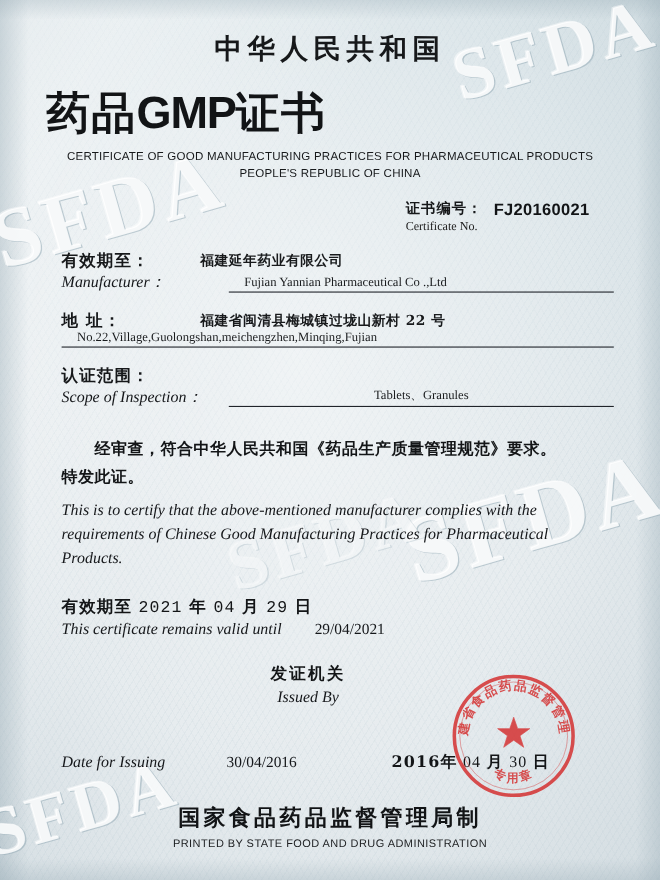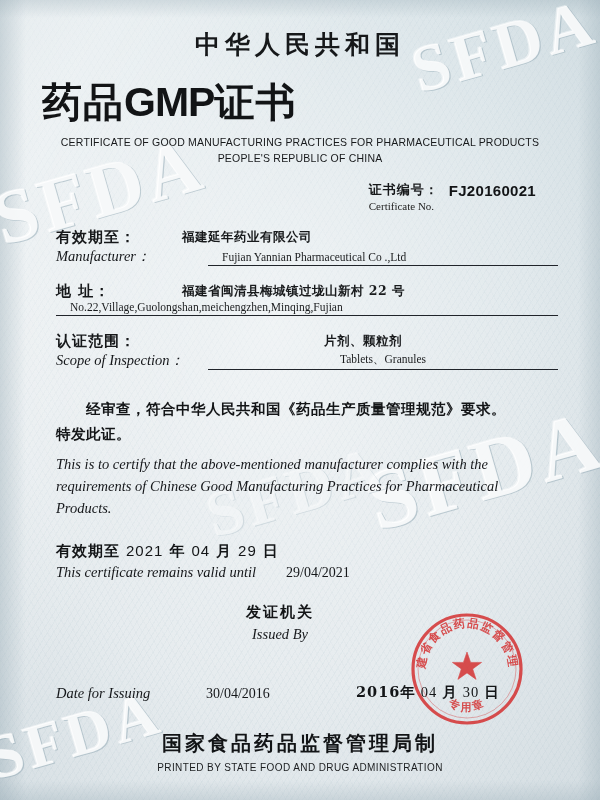--- a/index.html
+++ b/index.html
@@ -228,21 +228,21 @@
     padding-left: 14px;
   }
   .validity-cn {
     font-family: "DejaVu Serif", serif;
     font-size: 15px;
     font-weight: bold;
     color: #131517;
     letter-spacing: 1px;
   }
   .validity-cn .num {
-    font-family: Liberation Sans, sans-serif;
+    font-family: Liberation Mono, monospace;
     font-weight: normal;
     font-size: 15px;
     padding: 0 6px;
     margin-top: 24px;
   }
   .validity-en {
     margin-top: 3px;
     font-family: "Liberation Serif", serif;
     font-style: italic;
     font-size: 14.5px;
@@ -393,21 +393,20 @@
         <div class="val-cn">福建省闽清县梅城镇过垅山新村 22 号</div>
       </div>
       <div class="field-line">
         <div class="val-en">No.22,Village,Guolongshan,meichengzhen,Minqing,Fujian</div>
       </div>
     </div>
 
     <div class="field">
       <div class="field-line">
         <div class="lbl-cn">认证范围：</div>
-        <div class="val-cn center">片剂、颗粒剂</div>
       </div>
       <div class="field-line">
         <div class="lbl-en wide">Scope of Inspection：</div>
         <div class="val-en center">Tablets、Granules</div>
       </div>
     </div>
 
     <div class="body-cn">
       <div><span class="indent"></span><span>经审查，符合中华人民共和国《药品生产质量管理规范》要求。</span></div>
       <div>特发此证。</div>

